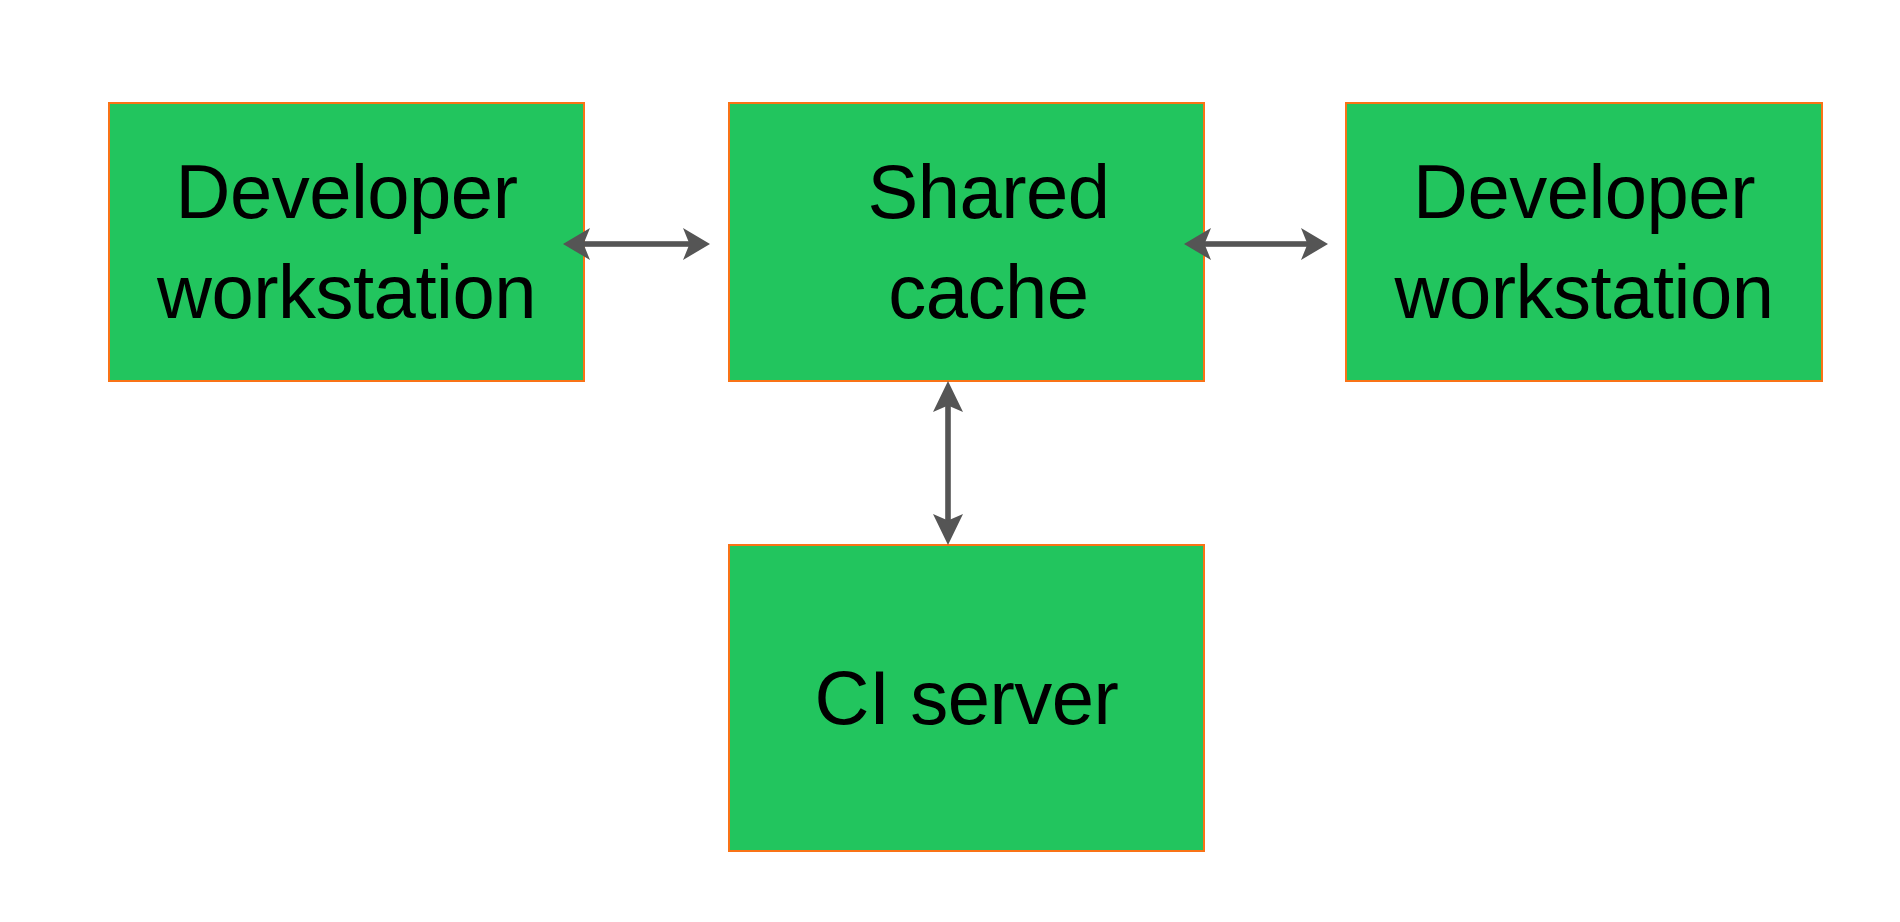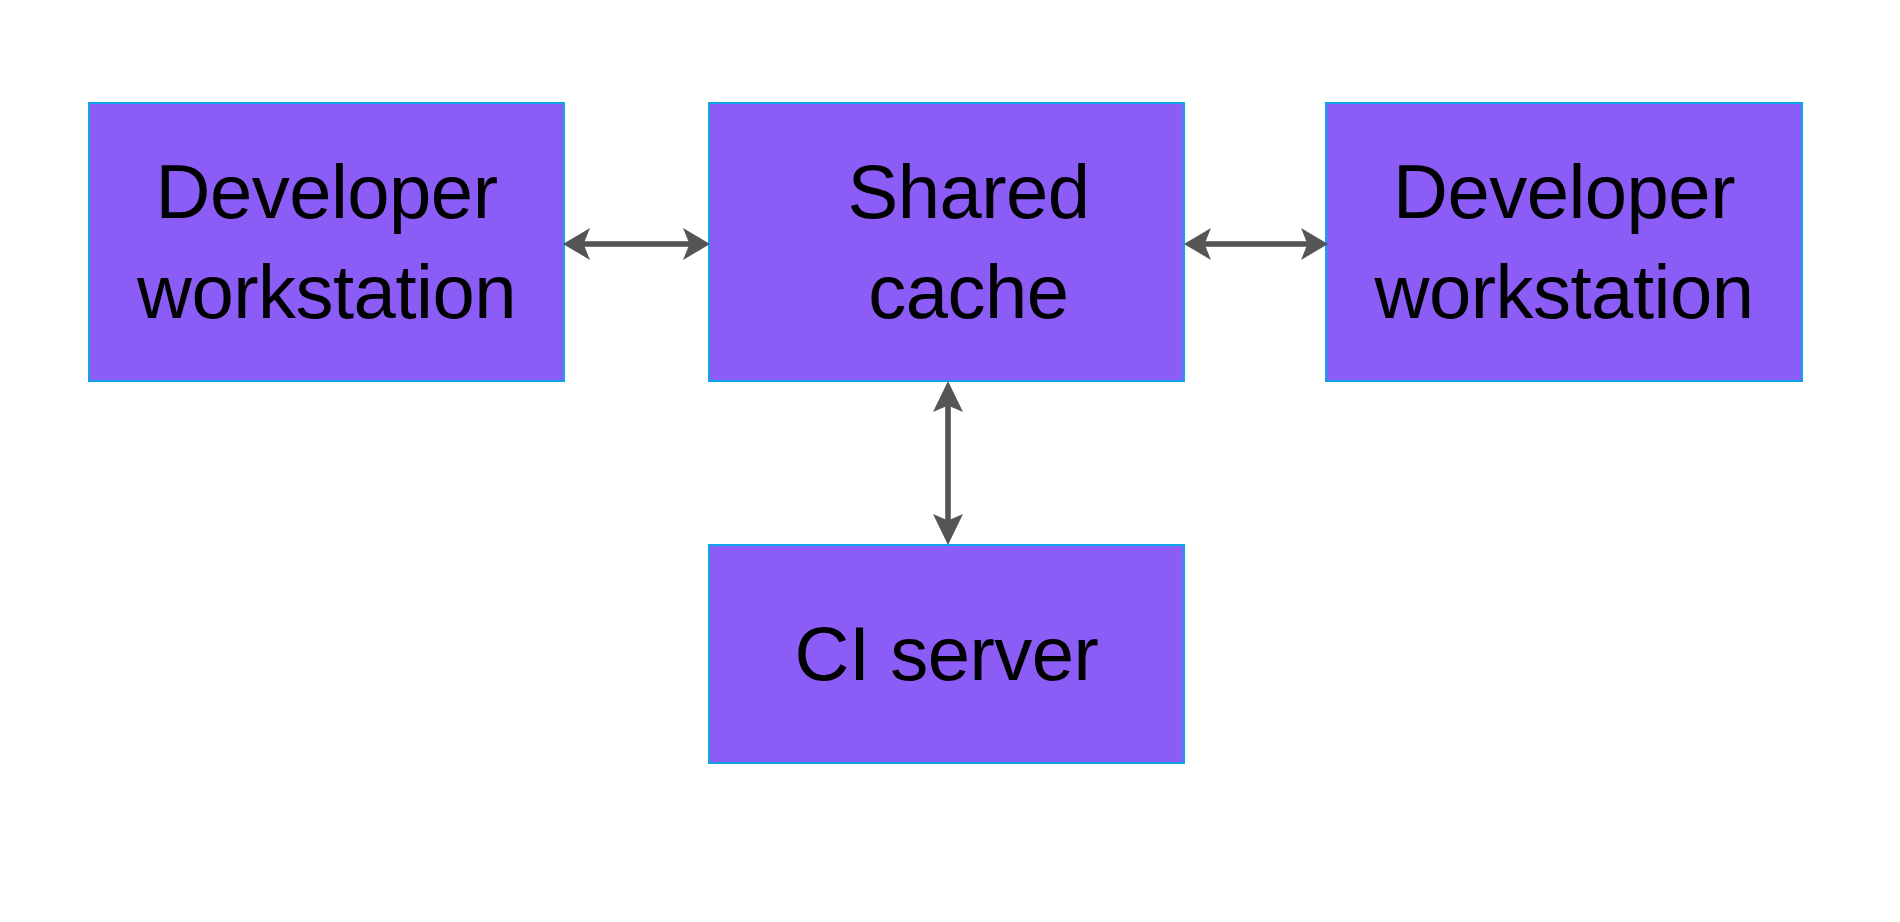--- a/index.html
+++ b/index.html
@@ -15,42 +15,43 @@
   #canvas {
     position: relative;
     width: 1900px;
     height: 922px;
     background: #ffffff;
     overflow: hidden;
   }
   .node {
     position: absolute;
     box-sizing: border-box;
-    background: #8b5cf6;
-    border: 2px solid #0ea5e9;
+    background: #22c55e;
+    border: 2px solid #f97316;
     display: flex;
     align-items: center;
     justify-content: center;
     text-align: center;
+    margin-left: 20px;
   }
   .node-label {
     display: block;
     color: #000000;
     font-size: 76px;
     line-height: 1.32;
     letter-spacing: -0.5px;
     font-weight: 400;
     white-space: pre-line;
     padding: 0 6px;
   }
   
   #node-dev-left   { left: 88px;   top: 102px; width: 477px; height: 280px; }
   #node-cache      { left: 708px;  top: 102px; width: 477px; height: 280px; padding-left: 44px; }
   #node-dev-right  { left: 1325px; top: 102px; width: 478px; height: 280px; }
-  #node-ci         { left: 708px;  top: 544px; width: 477px; height: 220px; justify-content: center; }
+  #node-ci         { left: 708px;  top: 544px; width: 477px; height: 308px; justify-content: center; }
 
   .connector {
     position: absolute;
     overflow: visible;
   }
   #edge-left-cache  { left: 560px;  top: 213px; width: 153px; height: 62px; }
   #edge-cache-right { left: 1181px; top: 213px; width: 150px; height: 62px; }
   #edge-cache-ci    { left: 917px;  top: 378px; width: 62px;  height: 170px; }
   .arrow-shape { fill: #555555; }
 </style>

